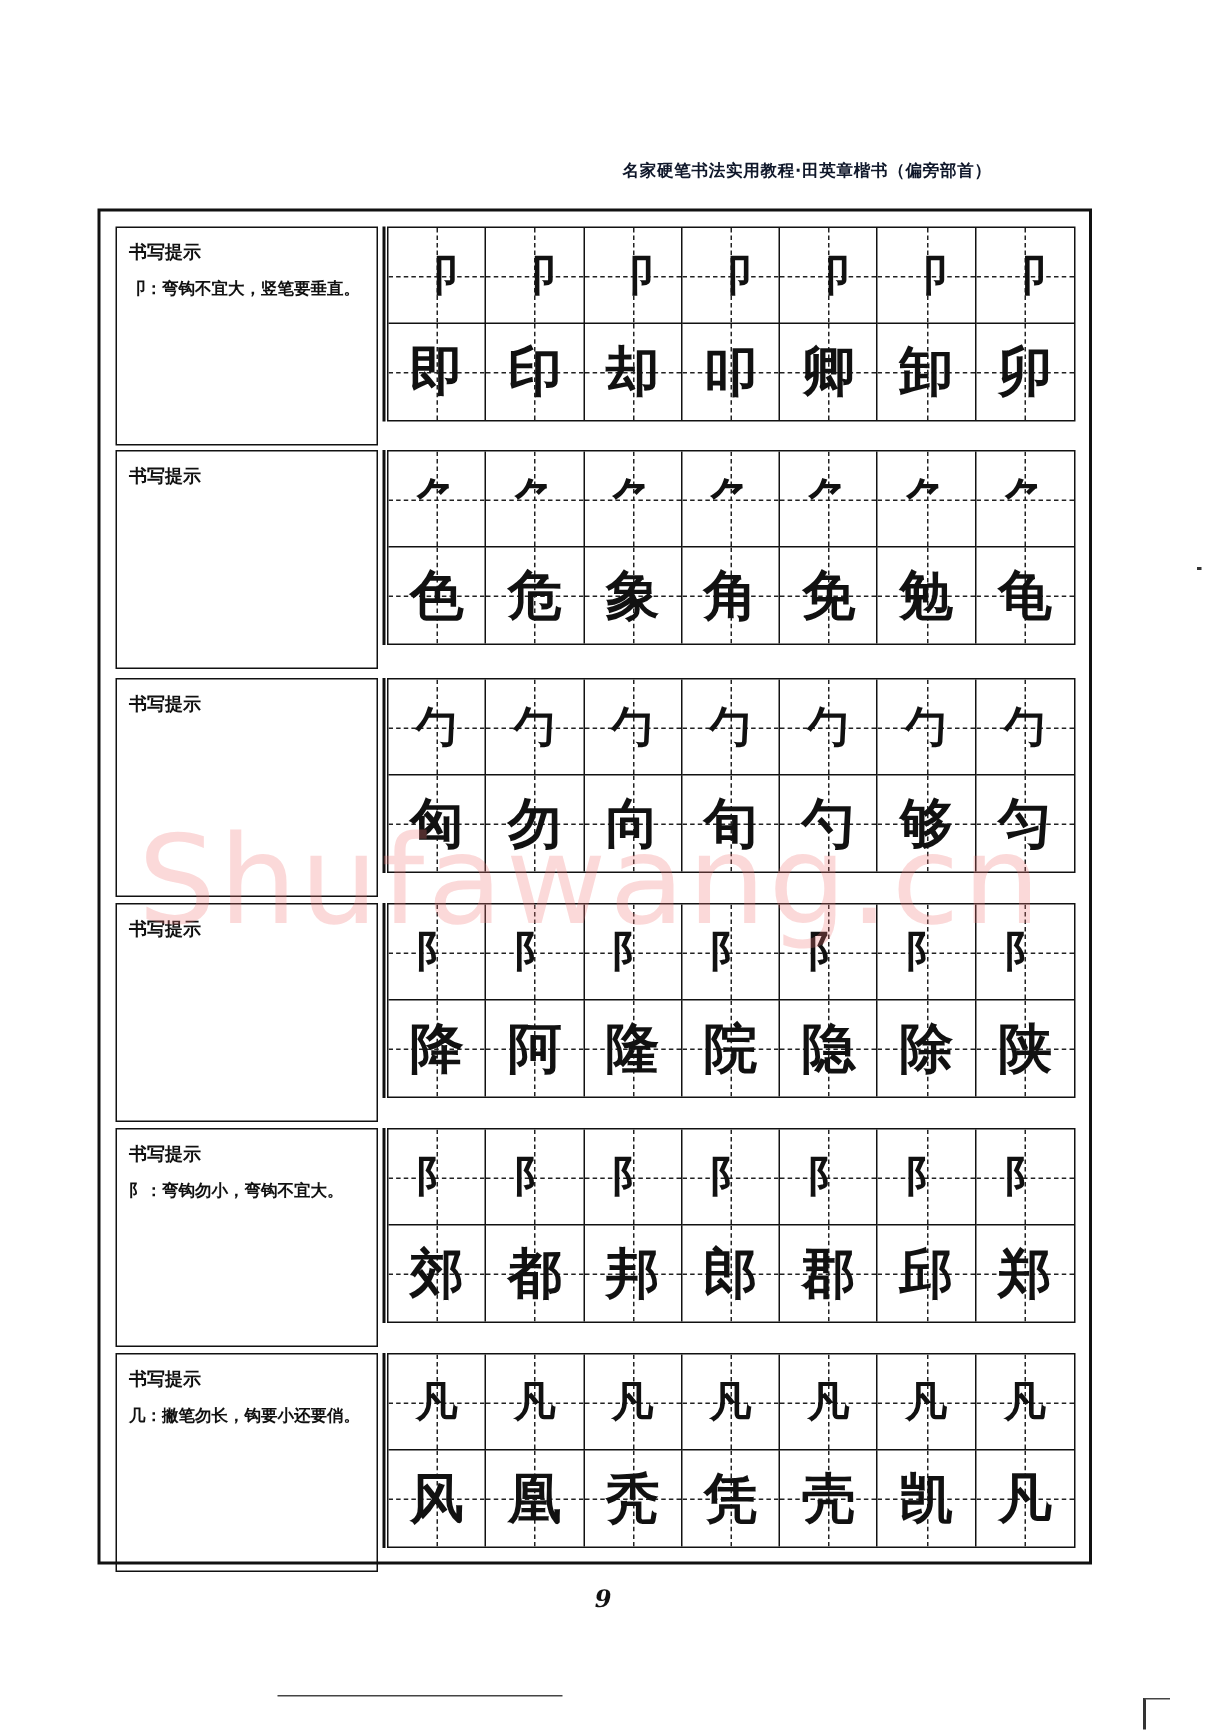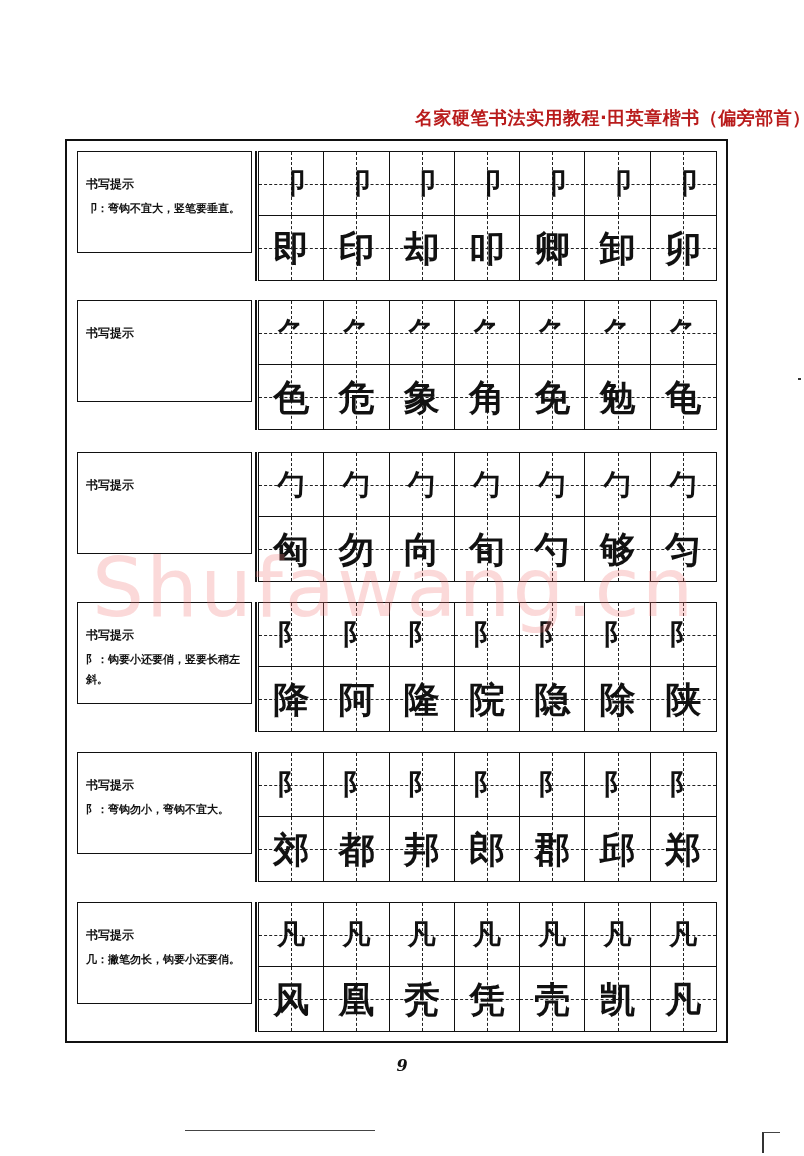--- a/index.html
+++ b/index.html
@@ -3,31 +3,31 @@
 <meta charset="utf-8">
 <style>
   html, body { margin:0; padding:0; }
   body {
     width:804px; height:1156px; position:relative; overflow:hidden;
     background:#ffffff; color:#111;
     font-family:"DejaVu Serif", "Liberation Serif", serif;
   }
   .running-head {
     position:absolute; left:415px; top:106px; width:320px;
-    font-family:"DejaVu Sans", sans-serif; font-weight:bold; font-size:18px;
-    letter-spacing:0.5px; color:#b91c1c; white-space:nowrap;text-align:right;
+    font-family:"DejaVu Sans", sans-serif; font-weight:bold; font-size:11px;
+    letter-spacing:0.5px; color:#0f172a; white-space:nowrap;
   }
   .frame {
     position:absolute; left:65px; top:139px; width:663px; height:904px;
     border:2px solid #111; box-sizing:border-box;
   }
   .section { position:absolute; left:77px; width:641px; height:130px; }
   .tip {
-    position:absolute; left:0; top:0; width:175px; height:102px;
-    border:1.5px solid #111; box-sizing:border-box; padding:24px 6px 0 8px;
+    position:absolute; left:0; top:0; width:175px; height:146px;
+    border:1.5px solid #111; box-sizing:border-box; padding:8px 6px 0 8px;
   }
   .tip-title {
     font-family:"DejaVu Sans", sans-serif; font-weight:bold; font-size:12px;
     margin-bottom:6px; color:#111;
   }
   .tip-text {
     font-family:"DejaVu Sans", sans-serif; font-weight:bold; font-size:11px;
     line-height:20px; color:#111;
   }
   .grid {
@@ -223,21 +223,20 @@
           <span class="glyph">够</span>
         </div>
         <div class="cell bottom-row last-col">
           <span class="glyph">匀</span>
         </div>
       </div>
     </div>
     <div class="section" style="top: 602px;">
       <div class="tip">
         <div class="tip-title">书写提示</div>
-        <div class="tip-text">阝：钩要小还要俏，竖要长稍左斜。</div>
       </div>
       <div class="grid">
         <div class="cell">
           <span class="glyph component">阝</span>
         </div>
         <div class="cell">
           <span class="glyph component">阝</span>
         </div>
         <div class="cell">
           <span class="glyph component">阝</span>

